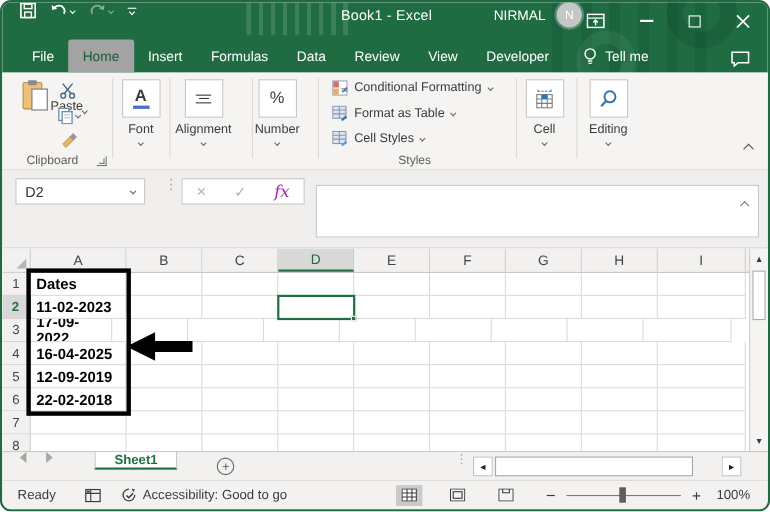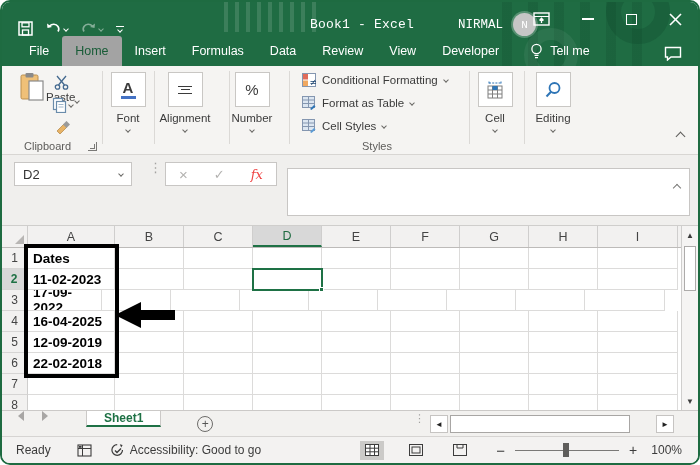--- a/index.html
+++ b/index.html
@@ -10,32 +10,32 @@
   }
   
   .green-head{position:relative;background:#1F6C43;color:#fff;flex:0 0 64px;overflow:hidden;}
   .art{position:absolute;z-index:0;pointer-events:none;}
   .art-bars{left:222px;top:0;width:95px;height:30px;
     background:repeating-linear-gradient(90deg, rgba(255,255,255,0.13) 0 4px, transparent 4px 11px);}
   .art-bars2{left:500px;top:0;width:140px;height:64px;
     background:repeating-linear-gradient(90deg, rgba(10,60,35,0.18) 0 10px, transparent 10px 26px);}
   .art-ring{right:28px;top:-22px;width:64px;height:64px;border:15px solid rgba(10,60,35,0.22);border-radius:50%;}
   .art-ring2{right:120px;top:26px;width:54px;height:54px;border:12px solid rgba(255,255,255,0.06);border-radius:50%;}
-  .titlebar{position:relative;z-index:1;height:34px;display:flex;align-items:flex-end;font-family:Liberation Mono, monospace;}
+  .titlebar{position:relative;z-index:1;height:34px;display:flex;align-items:flex-start;}
   .qat{display:flex;align-items:center;gap:13px;margin-left:16px;}
   .qat-item{display:flex;align-items:center;gap:3px;cursor:pointer;}
   .dim{opacity:.45;}
   .chev{width:5px;height:5px;border-right:1.4px solid currentColor;border-bottom:1.4px solid currentColor;transform:rotate(45deg);display:inline-block;}
   .chev.up{transform:rotate(-135deg);}
   .chev.sm{width:4px;height:4px;}
   .qat-custom{display:flex;flex-direction:column;align-items:center;gap:1px;}
   .qat-custom .bar{width:8px;height:0;border-top:1.6px solid #fff;}
   .title-group{position:absolute;left:308px;display:flex;align-items:center;}
   .doc-title{font-size:13px;letter-spacing:.2px;}
-  .user-name{font-size:12.5px;margin-left:44px;}
+  .user-name{font-size:12.5px;margin-left:56px;}
   .avatar{width:23px;height:23px;border-radius:50%;background:#c6c6c6;color:#fff;font-size:11px;
     display:flex;align-items:center;justify-content:center;margin-left:10px;box-shadow:0 0 0 2px rgba(255,255,255,.25);}
   .win-controls{position:absolute;right:16px;top:0;height:34px;display:flex;align-items:center;gap:32px;}
   .wc{cursor:pointer;display:flex;align-items:center;justify-content:center;}
   .min-glyph{width:12px;height:0;border-top:2px solid #fff;}
   .max-glyph{width:11px;height:11px;border:1.6px solid #fff;}
   
   .tabrow{position:relative;z-index:1;height:30px;display:flex;align-items:stretch;padding-left:14px;}
   .rtab{font-size:12.5px;padding:0 13px;display:flex;align-items:center;cursor:pointer;color:#fff;}
   .rtab.active{background:#a3a3a3;color:#185C37;border-radius:3px 3px 0 0;}
@@ -65,21 +65,21 @@
   
   .fbar{flex:0 0 71px;background:#f0efed;position:relative;border-bottom:1px solid #cfcecc;}
   .namebox{position:absolute;left:12px;top:7px;width:118px;height:24px;background:#fff;border:1px solid #c8c6c4;
     display:flex;align-items:center;font-size:13px;color:#333;padding:0 8px;}
   .namebox .drop-caret{margin-left:auto;}
   .vdots{position:absolute;left:147px;top:9px;color:#a3a2a0;font-size:13px;letter-spacing:0;line-height:7px;}
   .fxgroup{position:absolute;left:163px;top:7px;width:112px;height:24px;background:#fff;border:1px solid #c8c6c4;
     display:flex;align-items:center;justify-content:space-around;}
   .fx-x{color:#b3b2b0;font-size:15px;cursor:pointer;line-height:1;}
   .fx-check{color:#b3b2b0;font-size:13px;cursor:pointer;line-height:1;}
-  .fx-fx{font-family:"DejaVu Serif",serif;font-style:italic;font-size:13px;color:#ef4444;cursor:pointer;}
+  .fx-fx{font-family:"DejaVu Serif",serif;font-style:italic;font-size:15px;color:#a21caf;cursor:pointer;}
   .finput{position:absolute;left:285px;right:8px;top:13px;height:48px;background:#fff;border:1px solid #c8c6c4;
     font-size:13px;color:#222;padding:4px 24px 4px 6px;}
   .fcollapse{position:absolute;right:18px;top:22px;color:#7a7977;}
   
   .grid-area{flex:1;position:relative;background:#fff;overflow:hidden;}
   .col-headers{position:absolute;left:0;top:0;right:17px;height:22px;display:flex;background:#f2f1f0;border-bottom:1px solid #bdbbb9;}
   .corner{width:26px;height:100%;background:#f2f1f0;border-right:1px solid #cfcecd;position:relative;}
   .corner::after{content:"";position:absolute;right:3px;bottom:3px;border-left:9px solid transparent;border-bottom:9px solid #b8b6b4;}
   .col-h{height:100%;display:flex;align-items:center;justify-content:center;font-size:12.5px;color:#444;
     border-right:1px solid #cfcecd;background:#f2f1f0;cursor:pointer;}

